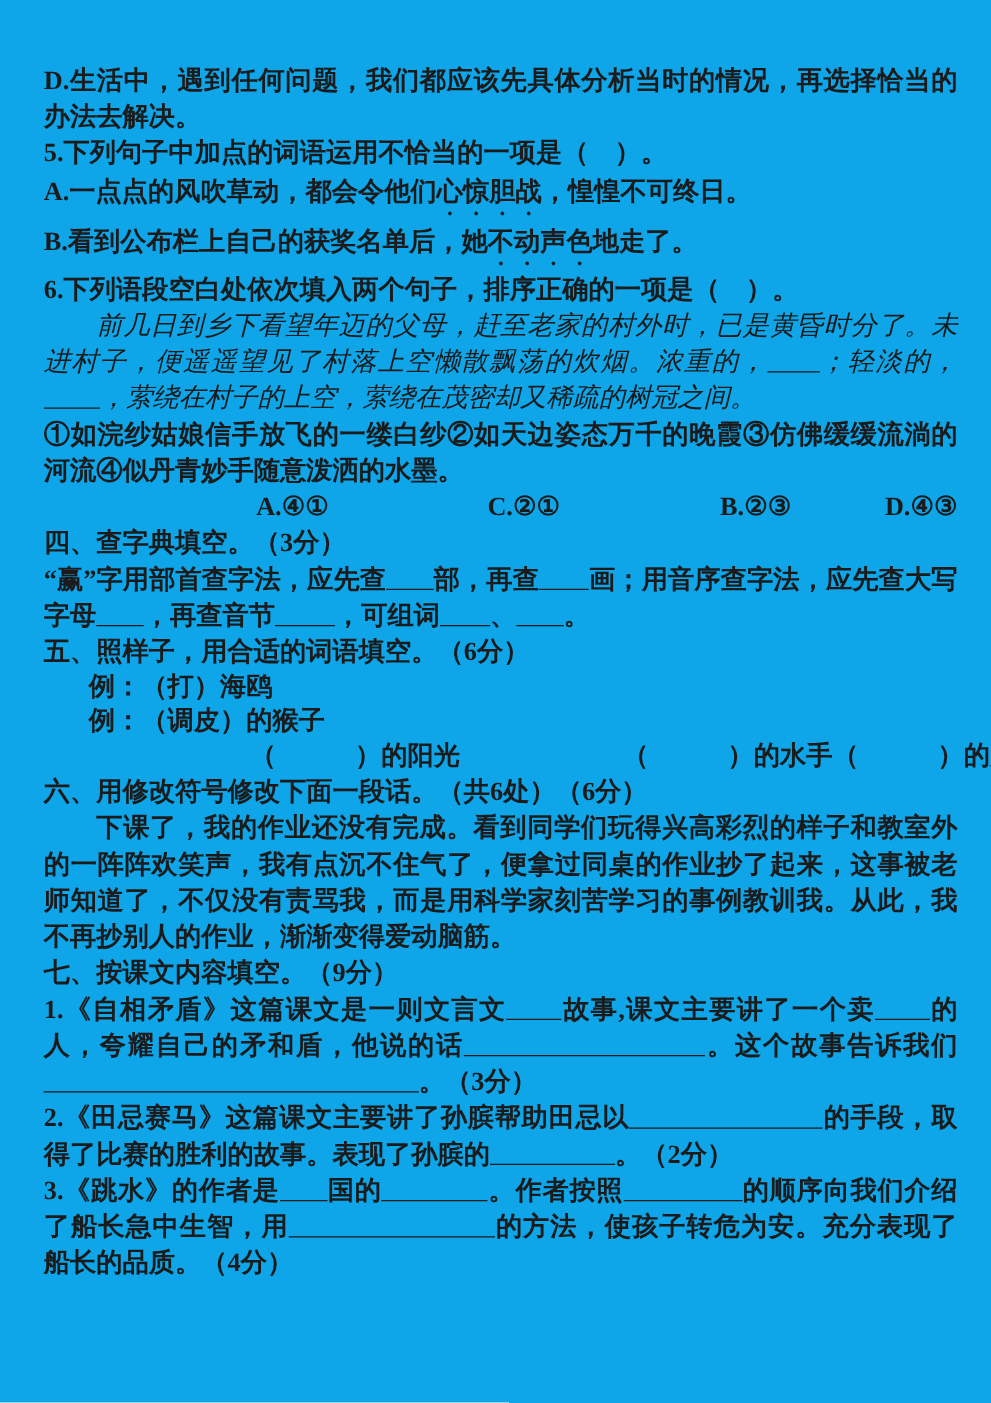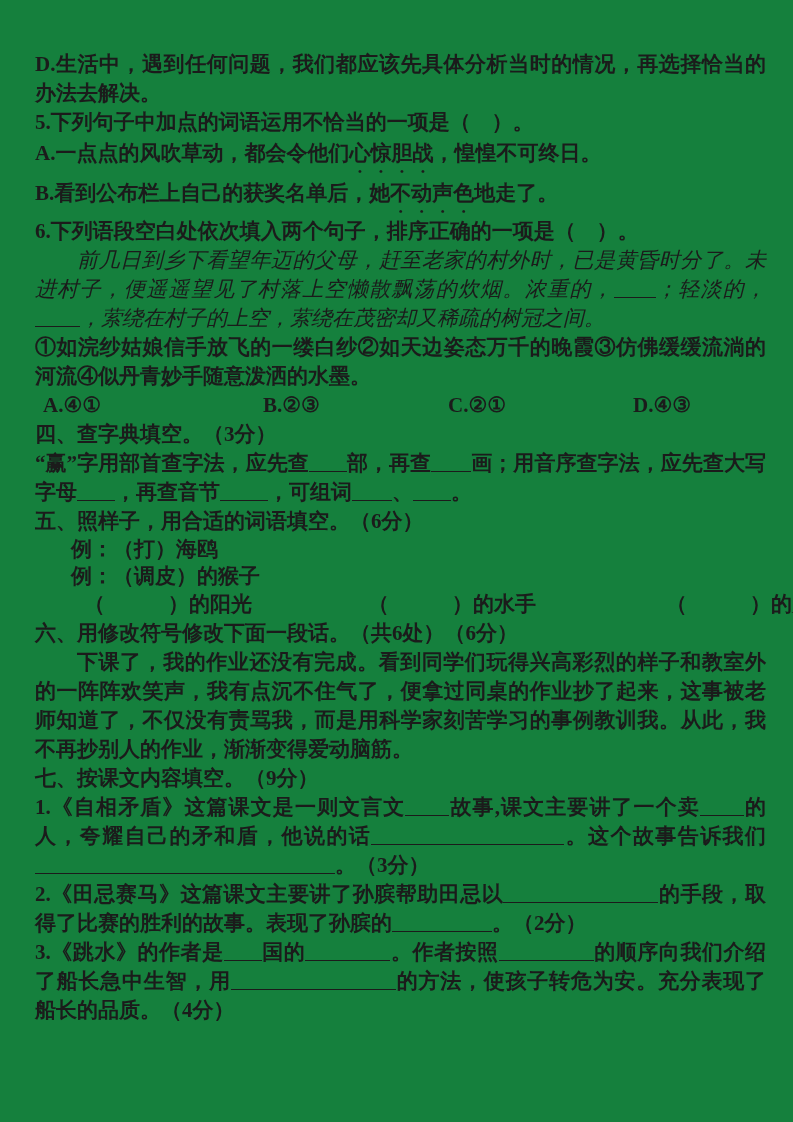--- a/index.html
+++ b/index.html
@@ -20,39 +20,39 @@
   .indent { text-indent:2em; }
   .kaiti { font-style:italic; font-weight:400; }
   .em-dots {
     -webkit-text-emphasis:filled dot; -webkit-text-emphasis-position:under right;
     text-emphasis:filled dot; text-emphasis-position:under right;
   }
   .blank {
     display:inline-block; height:5px; margin-bottom:-2px;
     border-bottom:1.6px solid #1b1b1b; vertical-align:baseline;
   }
-  .row { display:grid; line-height:29px; }
+  .row { display:grid; line-height:29px;text-align:right; }
   .row > span { white-space:nowrap; }
 </style>
 </head>
 <body>
 
-<div class="page" style="background: #15803d; color: rgb(27, 27, 27);">
+<div class="page" style="background: #0ea5e9; color: rgb(27, 27, 27);">
   <div class="doc">
       <p class="line "><span>D.生活中，遇到任何问题，我们都应该先具体分析当时的情况，再选择恰当的办法去解决。</span></p>
       <p class="line "><span>5.下列句子中加点的词语运用不恰当的一项是（　）。</span></p>
       <p class="line dotline"><span>A.一点点的风吹草动，都会令他们</span><span class="em-dots">心惊胆战</span><span>，惶惶不可终日。</span></p>
       <p class="line dotline"><span>B.看到公布栏上自己的获奖名单后，她</span><span class="em-dots">不动声色</span><span>地走了。</span></p>
       <p class="line "><span>6.下列语段空白处依次填入两个句子，排序正确的一项是（　）。</span></p>
       <p class="line kaiti indent"><span>前几日到乡下看望年迈的父母，赶至老家的村外时，已是黄昏时分了。未进村子，便遥遥望见了村落上空懒散飘荡的炊烟。浓重的，</span><span class="blank" style="width: 42px; border-bottom-color: rgb(27, 27, 27);"></span><span>；轻淡的，</span><span class="blank" style="width: 45px; border-bottom-color: rgb(27, 27, 27);"></span><span>，萦绕在村子的上空，萦绕在茂密却又稀疏的树冠之间。</span></p>
       <p class="line "><span>①如浣纱姑娘信手放飞的一缕白纱②如天边姿态万千的晚霞③仿佛缓缓流淌的河流④似丹青妙手随意泼洒的水墨。</span></p>
       <div class="row " style="grid-template-columns: 220px 185px 185px auto; padding-left: 8px;">
         <span>A.④①</span>
+        <span>C.②①</span>
         <span>B.②③</span>
-        <span>C.②①</span>
         <span>D.④③</span>
       </div>
       <p class="line heading"><span>四、查字典填空。（3分）</span></p>
       <p class="line "><span>“赢”字用部首查字法，应先查</span><span class="blank" style="width: 38px; border-bottom-color: rgb(27, 27, 27);"></span><span>部，再查</span><span class="blank" style="width: 40px; border-bottom-color: rgb(27, 27, 27);"></span><span>画；用音序查字法，应先查大写字母</span><span class="blank" style="width: 38px; border-bottom-color: rgb(27, 27, 27);"></span><span>，再查音节</span><span class="blank" style="width: 48px; border-bottom-color: rgb(27, 27, 27);"></span><span>，可组词</span><span class="blank" style="width: 40px; border-bottom-color: rgb(27, 27, 27);"></span><span>、</span><span class="blank" style="width: 38px; border-bottom-color: rgb(27, 27, 27);"></span><span>。</span></p>
       <p class="line heading"><span>五、照样子，用合适的词语填空。（6分）</span></p>
       <p class="line tight"><span>例：（打）海鸥</span></p>
       <p class="line tight"><span>例：（调皮）的猴子</span></p>
       <div class="row tight" style="grid-template-columns: 284px 298px auto; padding-left: 13px; font-family: Liberation Serif, serif;">
         <span>（　　　）的阳光</span>
         <span>（　　　）的水手</span>

